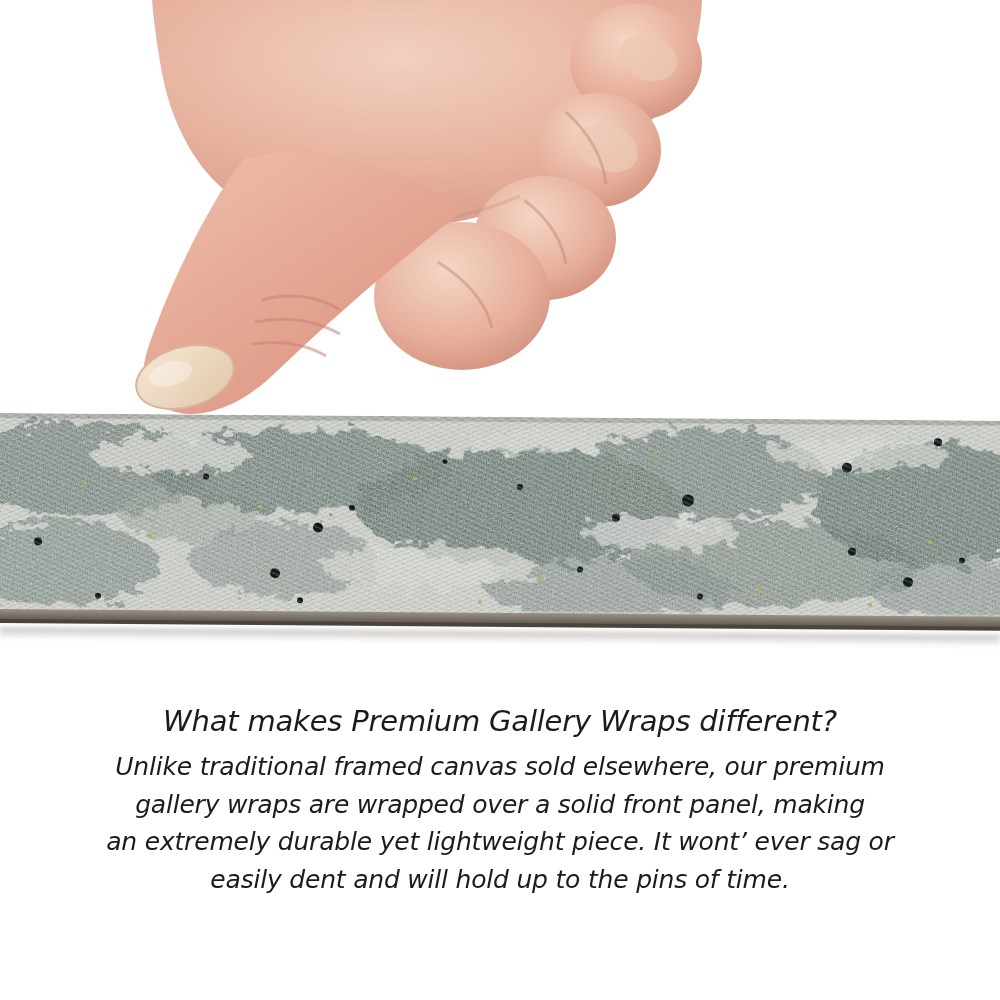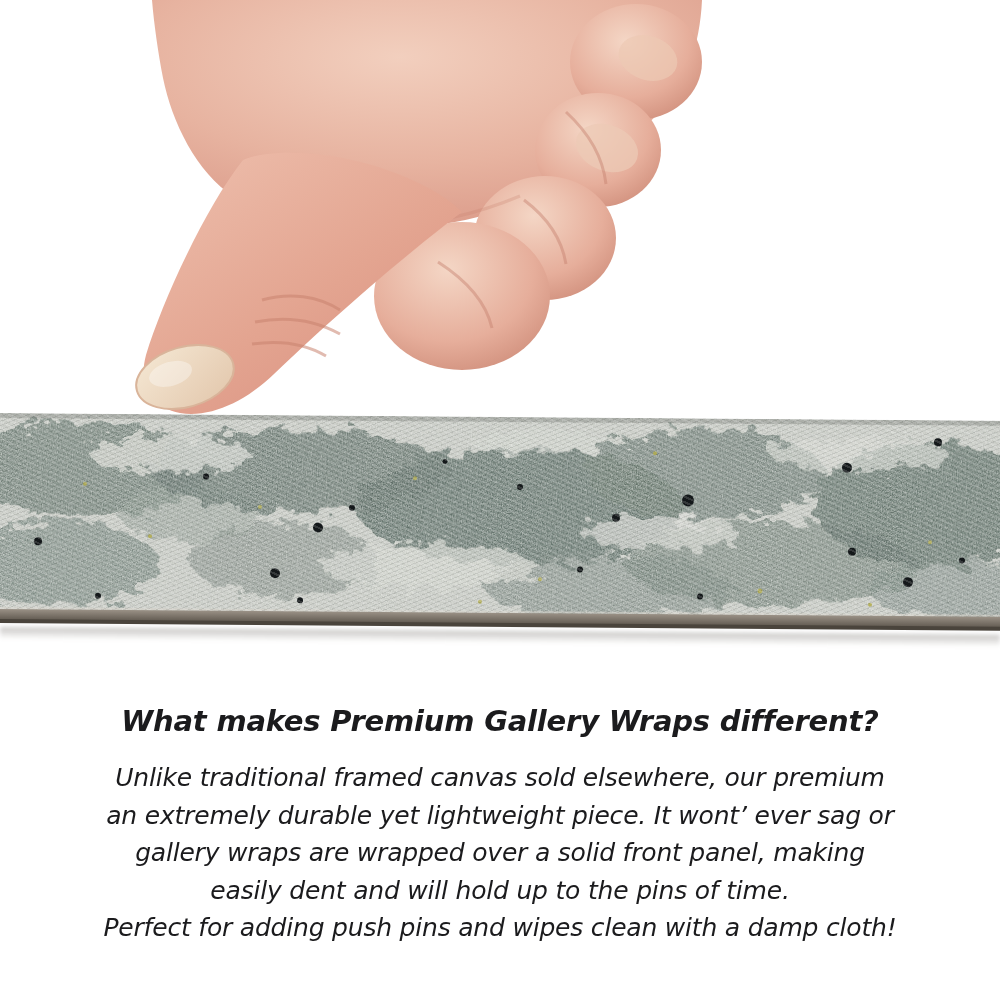--- a/index.html
+++ b/index.html
@@ -28,22 +28,22 @@
     transform:skewY(0.45deg);transform-origin:0 0;
     background:linear-gradient(to bottom, rgba(70,64,58,0.30), rgba(70,64,58,0));
     filter:blur(2px);
   }
   
   .copy{
     position:absolute;top:700px;left:0;width:1000px;
     text-align:center;color:#1b1b1d;font-style:italic;
   }
   .headline{
-    font-size:29px;font-weight:700;letter-spacing:-0.2px;
-    line-height:42px;margin:0 0 17px 0;
+    font-size:29px;font-weight:400;letter-spacing:-0.2px;
+    line-height:42px;margin:0 0 6px 0;
   }
   .bodycopy{font-size:25px;font-weight:500;letter-spacing:-0.2px;line-height:37.5px;}
   .bodyline{white-space:nowrap;}
 </style>
 </head>
 <body>
 
 <div class="stage">
 
   <div class="hand-wrap">
@@ -201,20 +201,19 @@
       <rect x="0" y="206" width="1000" height="4" fill="#4a443c"></rect>
     </svg>
     <div class="weave"></div>
   </div>
   <div class="strip-shadow"></div>
 
   <div class="copy">
     <div class="headline">What makes Premium Gallery Wraps different?</div>
     <div class="bodycopy">
       <div class="bodyline">Unlike traditional framed canvas sold elsewhere, our premium</div>
+      <div class="bodyline">gallery wraps are wrapped over a solid front panel, making</div>
       <div class="bodyline">an extremely durable yet lightweight piece. It wont’ ever sag or</div>
-      <div class="bodyline">gallery wraps are wrapped over a solid front panel, making</div>
       <div class="bodyline">easily dent and will hold up to the pins of time.</div>
-      <div class="bodyline">Perfect for adding push pins and wipes clean with a damp cloth!</div>
     </div>
   </div>
 
 </div>
 
 </body></html>

